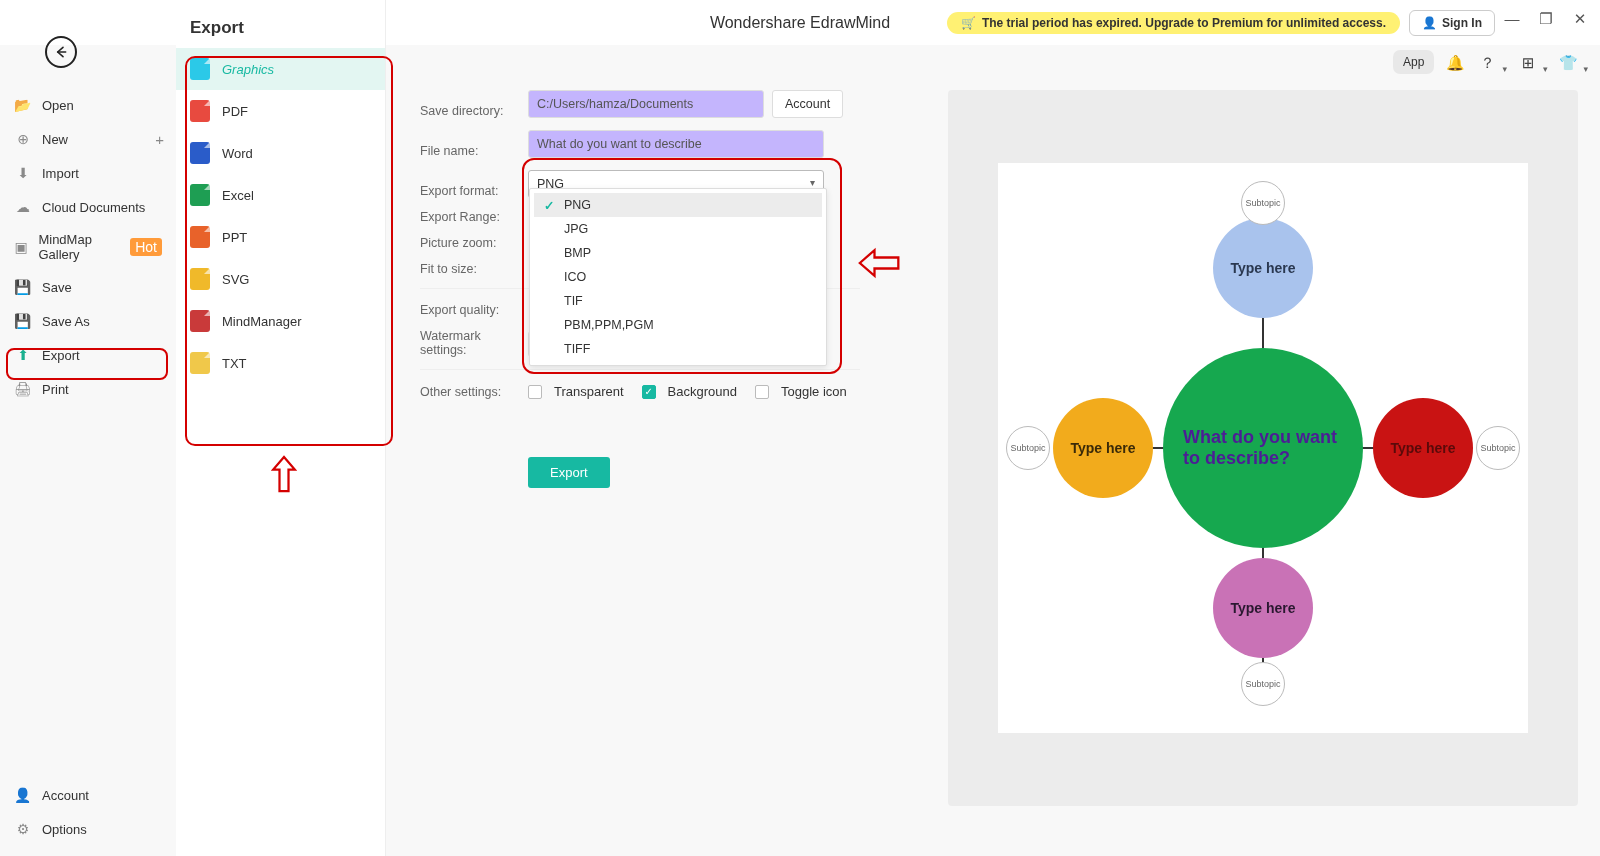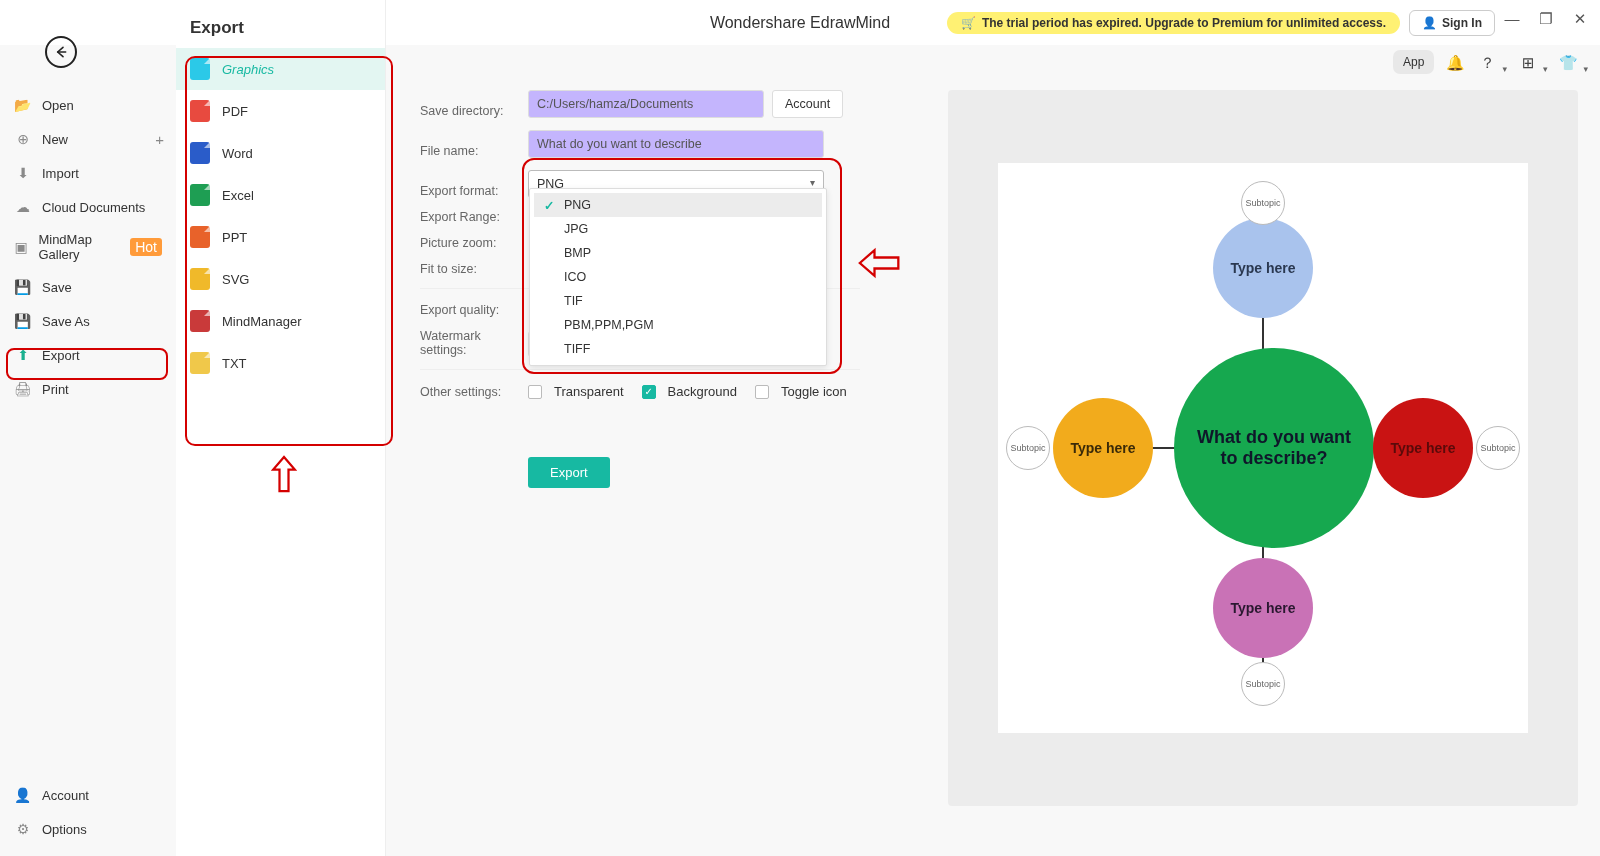--- a/index.html
+++ b/index.html
@@ -75,21 +75,21 @@
 
 .red-format-box { position: absolute; left: 522px; top: 158px; width: 320px; height: 216px; border: 2px solid #d40000; border-radius: 12px; pointer-events: none; z-index: 25; }
 .left-arrow { position: absolute; left: 858px; top: 246px; }
 .left-arrow svg { width: 44px; height: 34px; }
 
 
 .preview-wrap { position: absolute; right: 22px; top: 90px; width: 630px; height: 716px; background: #ececec; border-radius: 4px; display: flex; align-items: center; justify-content: center; }
 .preview-inner { width: 530px; height: 570px; background: #fff; position: relative; }
 
 
-.bubble { position: absolute; border-radius: 50%; display: flex; align-items: center; justify-content: center; text-align: center; font-weight: 700; }
+.bubble { position: absolute; border-radius: 50%; display: flex; align-items: center; justify-content: center; font-weight: 700; }
 .sub-bubble { position: absolute; width: 44px; height: 44px; border-radius: 50%; border: 1px solid #bbb; background: #fff; display: flex; align-items: center; justify-content: center; font-size: 9px; color: #666; }
 .line { position: absolute; background: #333; }
 </style>
 </head>
 <body>
 
 <div class="topbar">
   <div class="app-title">Wondershare EdrawMind</div>
 </div>
 <div class="trial-banner">
@@ -297,21 +297,21 @@
 </div>
 
 <div class="preview-wrap">
   <div class="preview-inner">
 
     <div class="line" style="left:264px; top:70px; width:2px; height:120px;"></div>
     <div class="line" style="left:264px; top:380px; width:2px; height:120px;"></div>
     <div class="line" style="left:60px; top:284px; width:120px; height:2px;"></div>
     <div class="line" style="left:350px; top:284px; width:120px; height:2px;"></div>
 
-    <div class="bubble" style="left:176px; top:185px; width:200px; height:200px; background:#16a84f; color:#0f172a; font-size:18px;">
+    <div class="bubble" style="left:165px; top:185px; width:200px; height:200px; background:#16a84f; color:#4c1d95; font-size:18px;">
         <span style="padding:0 20px">What do you want to describe?</span>
       </div>
 
     <div class="bubble" style="left:215px; top:55px; width:100px; height:100px; background:#a9c3ed; color:#2a3850; font-size:14px;">
         <span>Type here</span>
       </div>
     <div class="sub-bubble" style="left:243px; top:18px;">
         <span>Subtopic</span>
       </div>
 

